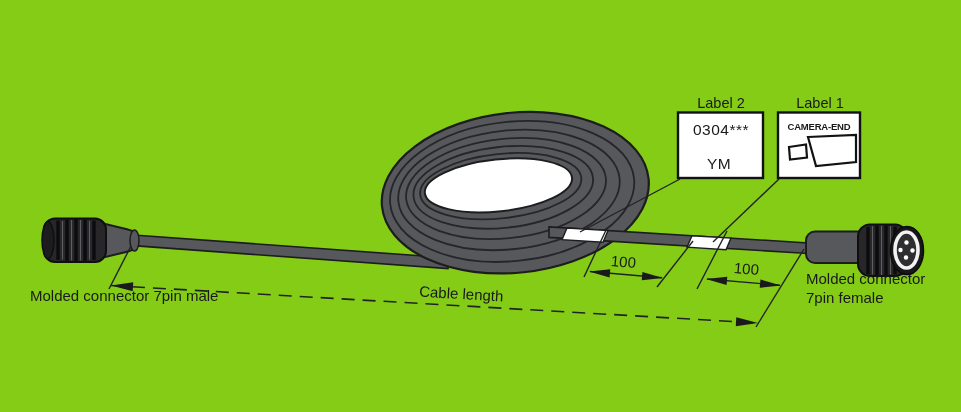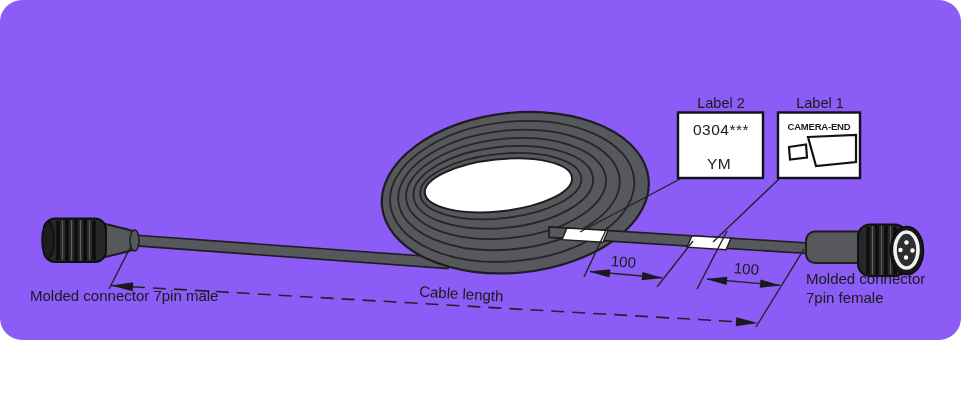--- a/index.html
+++ b/index.html
@@ -1,17 +1,17 @@
 <!DOCTYPE html>
 <html><head>
 <meta charset="utf-8">
 <style>
   html,body{margin:0;padding:0;background:#ffffff;}
-  .canvas{position:relative;width:961px;height:340px;background:#8b5cf6;overflow:hidden;
-          font-family:"Liberation Sans", sans-serif;border-radius:22px;}
+  .canvas{position:relative;width:961px;height:412px;background:#84cc16;overflow:hidden;
+          font-family:"Liberation Sans", sans-serif;}
   svg{display:block;}
   text{fill:#1a1a1a;font-family:"Liberation Sans", sans-serif;}
   .t15{font-size:15px;}
   .t14{font-size:14.5px;}
   .dim{font-size:15px;}
   .cam{font-size:9.5px;font-weight:bold;letter-spacing:-0.2px;}
   .code{font-size:15.5px;letter-spacing:0.5px;}
   .thin{stroke:#222326;stroke-width:1.4;fill:none;}
   .dash{stroke:#222326;stroke-width:1.6;fill:none;stroke-dasharray:13 8;}
   .arrow{fill:#1a1a1c;stroke:none;}

